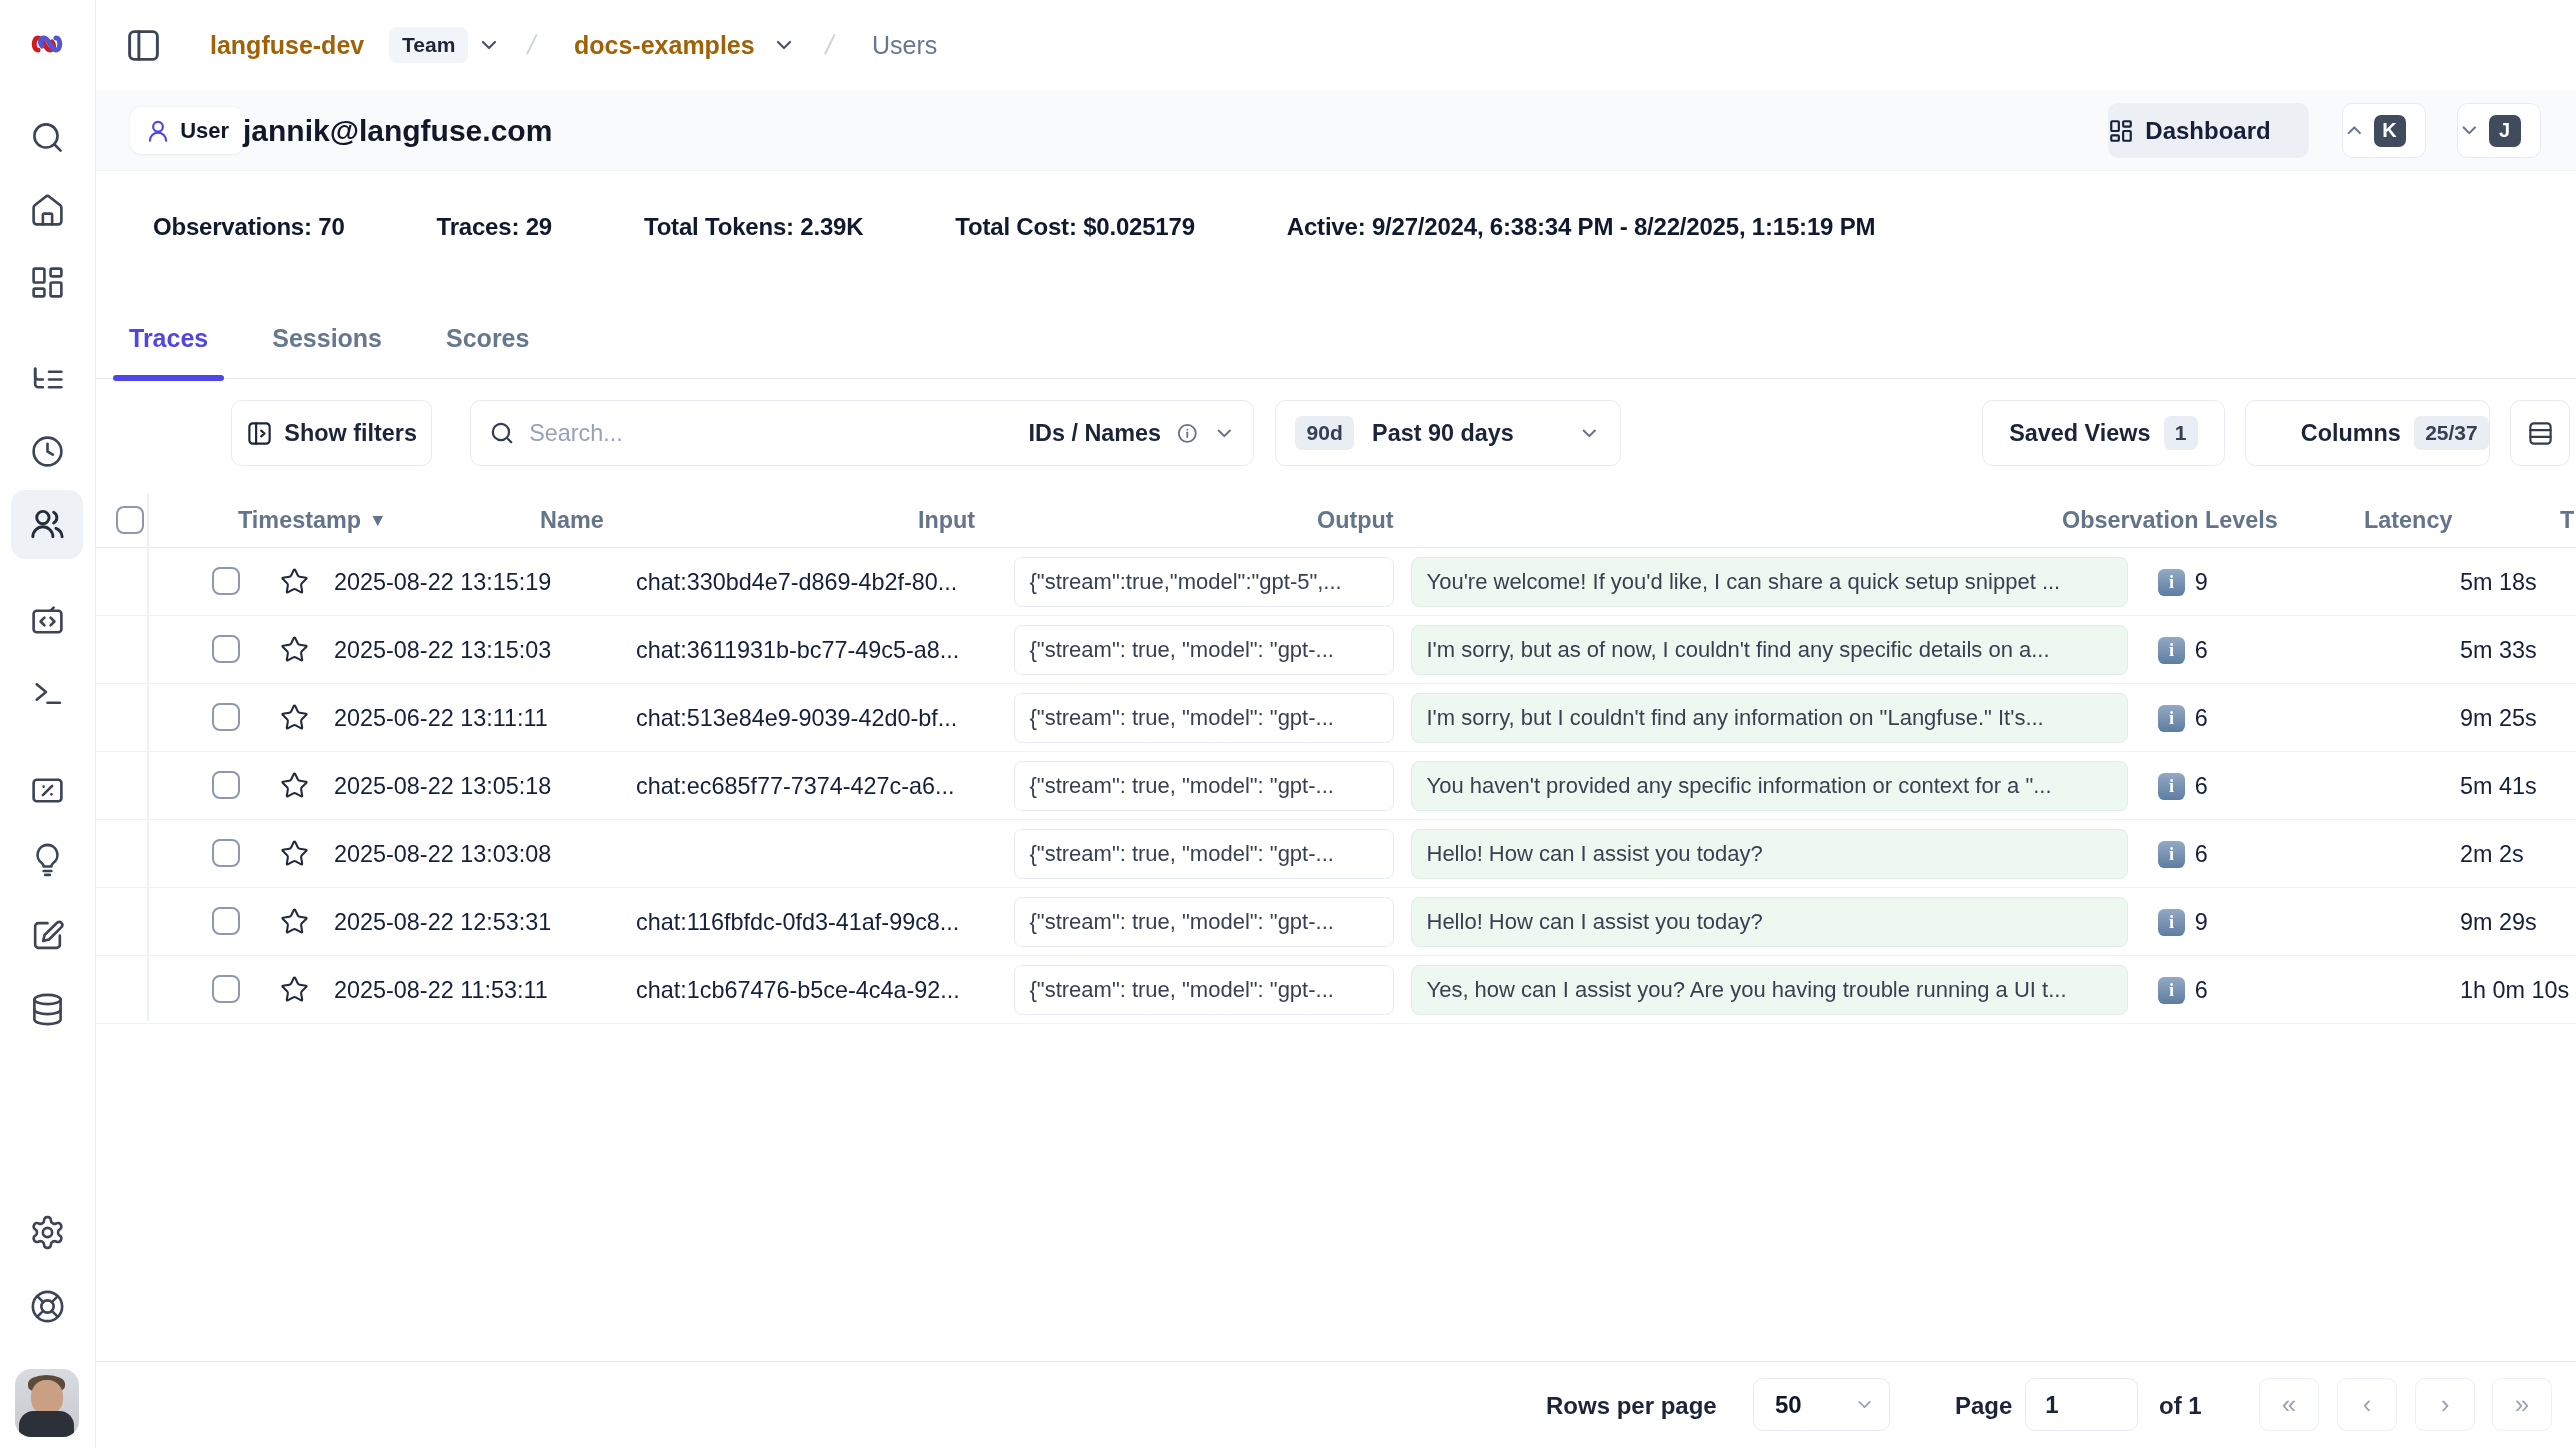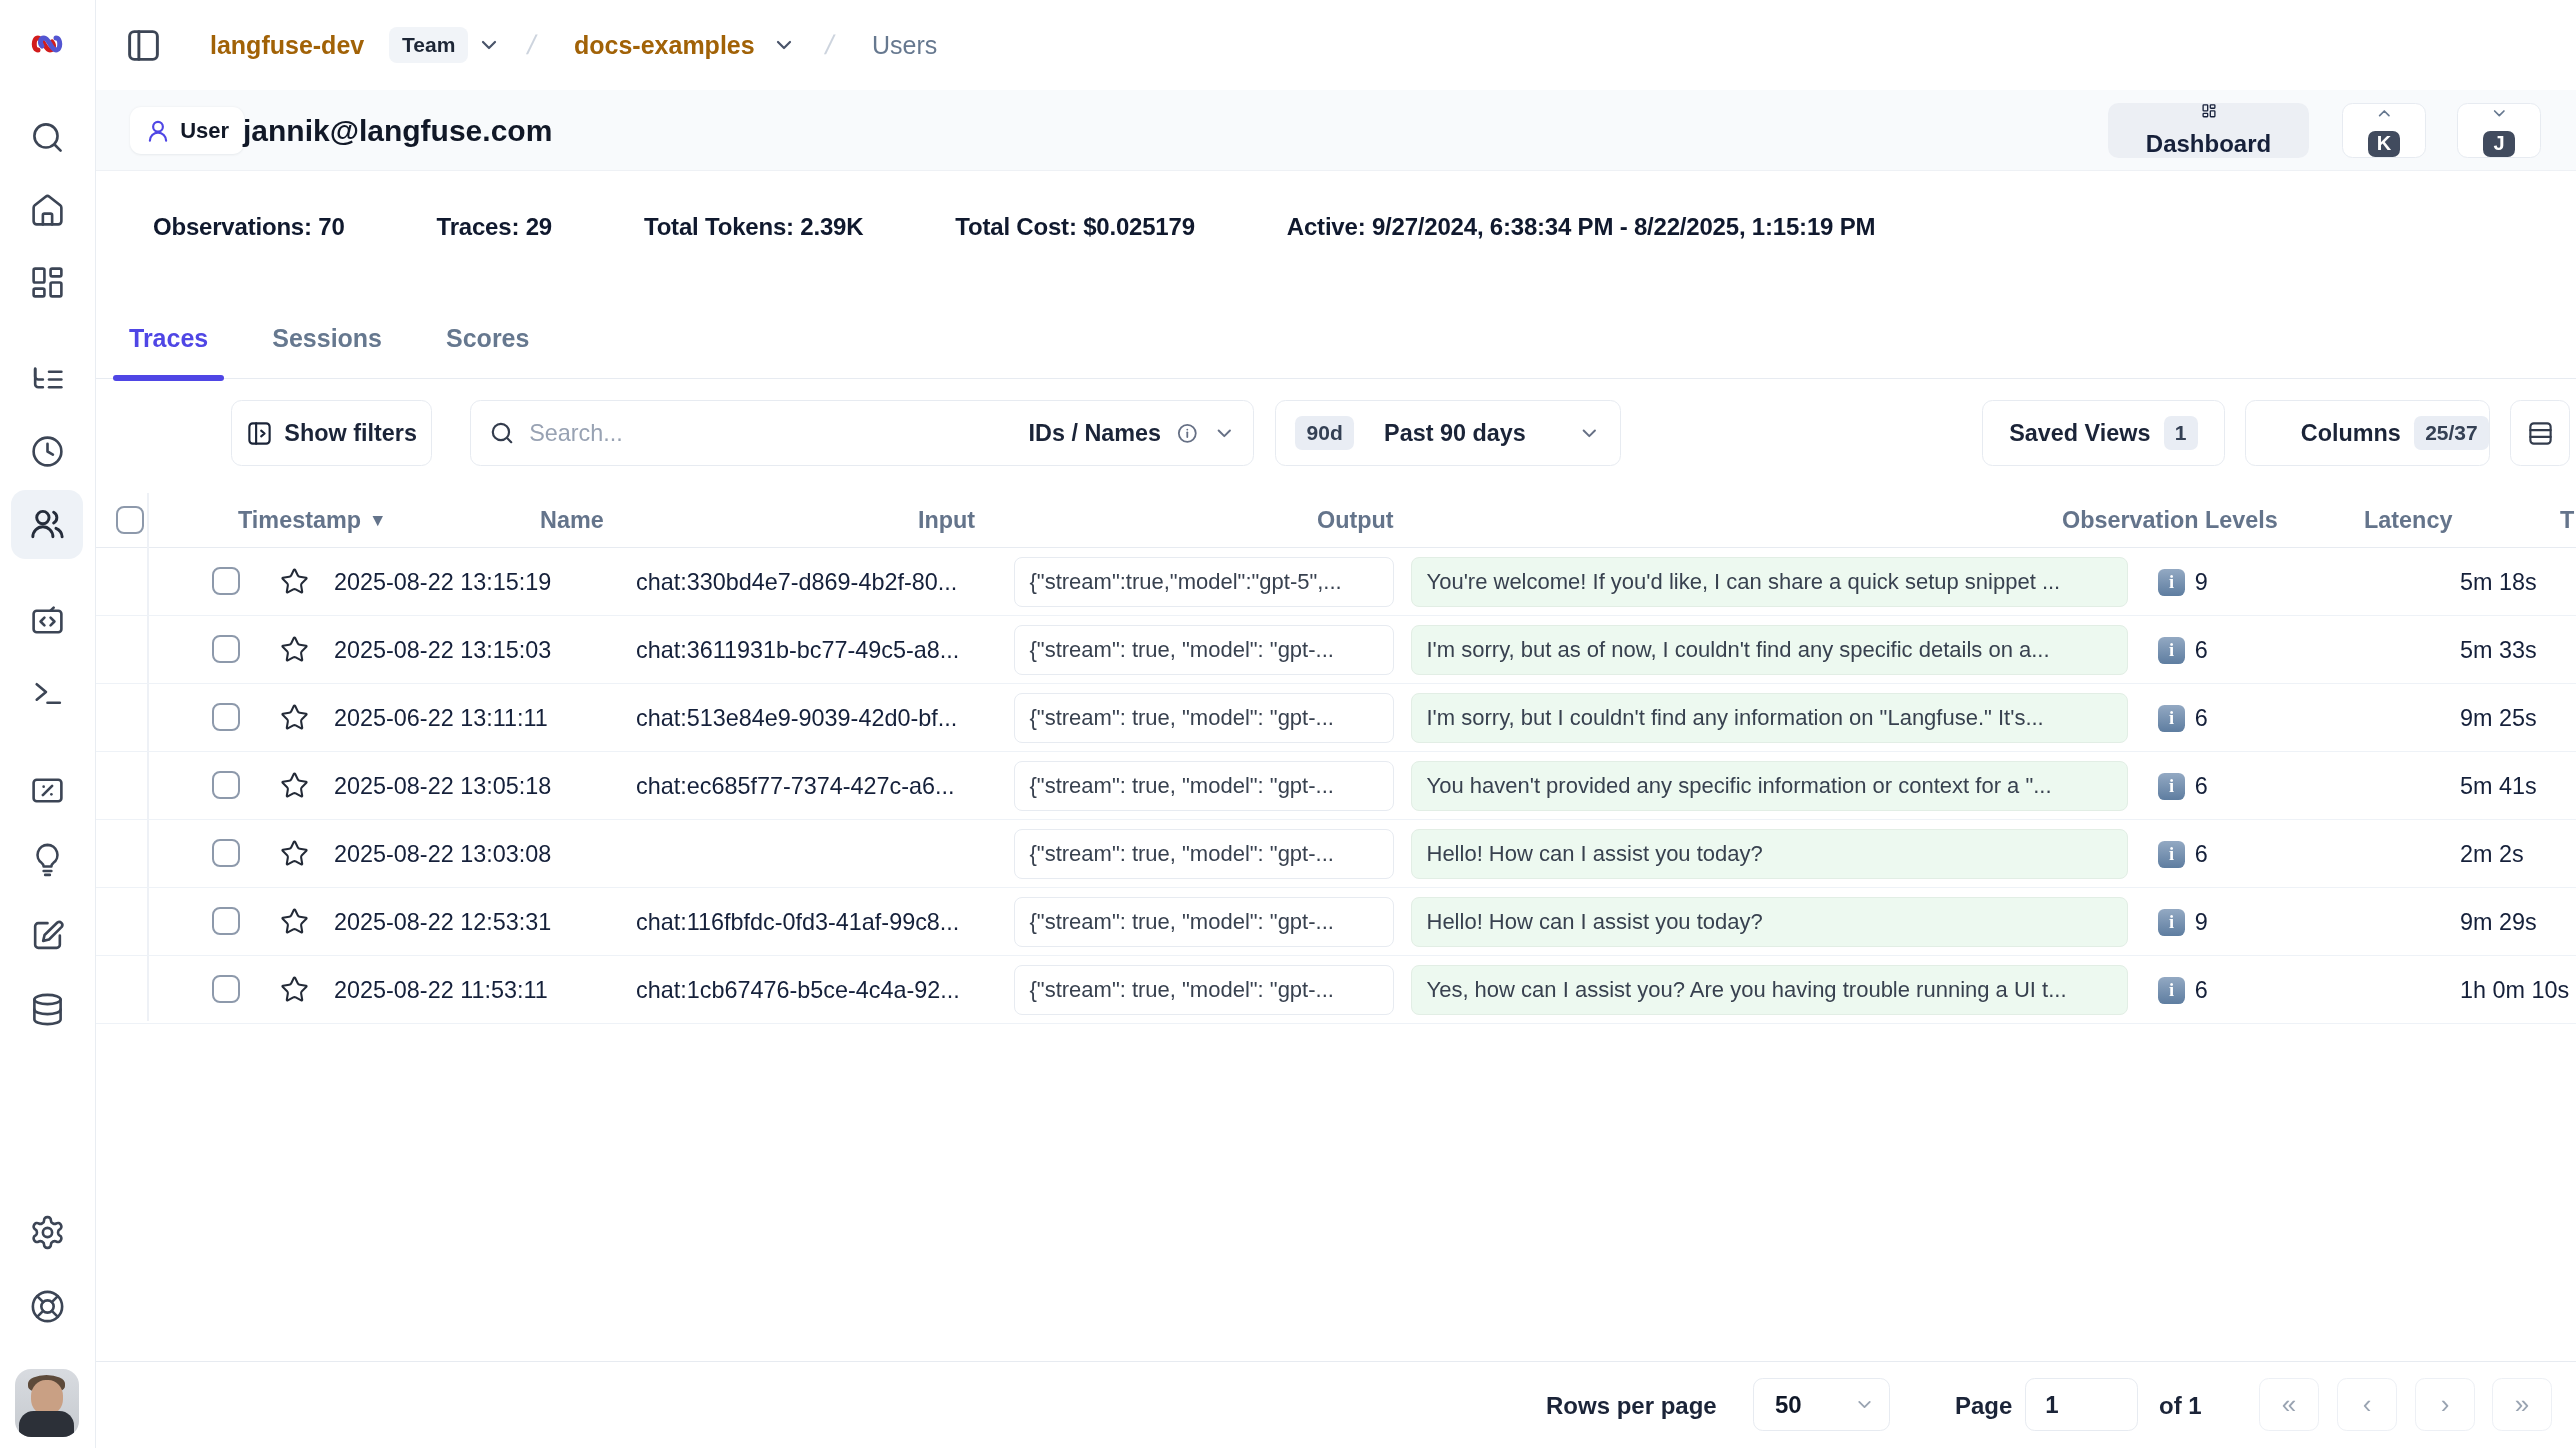--- a/index.html
+++ b/index.html
@@ -40,21 +40,21 @@
   
   .uheader { position:absolute; left:96px; top:90px; width:2480px; height:81px;
     background:#f8fafc; border-bottom:0.8px solid #eef1f5; }
   .upill { position:absolute; left:34px; top:17px; height:47px; background:#fff;
     border-radius:11.3px; display:flex; align-items:center; gap:9.7px; padding:0 14.5px;
     box-shadow:0 0.8px 2.4px rgba(16,24,40,.07); }
   .upill-label { font-size:22px; font-weight:700; color:#111827; }
   .uemail { position:absolute; left:147px; top:0; height:81px; display:flex;
     align-items:center; font-size:30px; font-weight:700; color:#111827; }
   .hbtn { position:absolute; top:13px; height:55px; border-radius:10.5px; display:flex;
-    align-items:center; gap:11.3px; font-size:24px; font-weight:600;flex-direction:column; }
+    align-items:center; gap:11.3px; font-size:24px; font-weight:600; }
   .hbtn.gray { background:#eceff4; color:#16203a; }
   .hbtn.white { background:#fff; border:1.6px solid #e7ebf1; color:#66788f; }
   .keycap { width:32px; height:32px; border-radius:7.2px; background:#414b5e; color:#fff;
     display:flex; align-items:center; justify-content:center; font-size:20px; font-weight:700; }
 
   
   .stats { position:absolute; left:96px; top:172px; width:2480px; height:109px;
     display:flex; align-items:center; gap:92px; padding-left:57px; }
   .stat { font-size:24px; font-weight:700; color:#10192e; letter-spacing:-0.2px; }
 
@@ -218,21 +218,21 @@
     <svg class="ic" width="22.6" height="22.6" viewBox="0 0 24 24" style="color:#667085;stroke-width:1.9">
         <circle cx="12" cy="12" r="9"></circle>
         <path d="M12 16v-5"></path>
         <path d="M12 8h.01"></path>
       </svg>
     <svg class="ic" width="22.6" height="22.6" viewBox="0 0 24 24" style="color:#667085;stroke-width:2.1">
         <path d="m6 9 6 6 6-6"></path>
       </svg>
   </div>
 
-  <div class="tool" style="left:1275px; width:346px; padding:0 19.3px; gap:30px">
+  <div class="tool" style="left:1275px; width:346px; padding:0 19.3px; gap:18px">
     <span class="mini-badge">90d</span>
     <span class="tool-label">Past 90 days</span>
     <svg class="ic" width="22.6" height="22.6" viewBox="0 0 24 24" style="color:#667085;stroke-width:2.1;margin-left:auto">
         <path d="m6 9 6 6 6-6"></path>
       </svg>
   </div>
 
   <div class="tool" style="left:1982px; width:243px; justify-content:center; gap:13px">
     <span class="tool-label">Saved Views</span>
     <span class="mini-badge">1</span>

